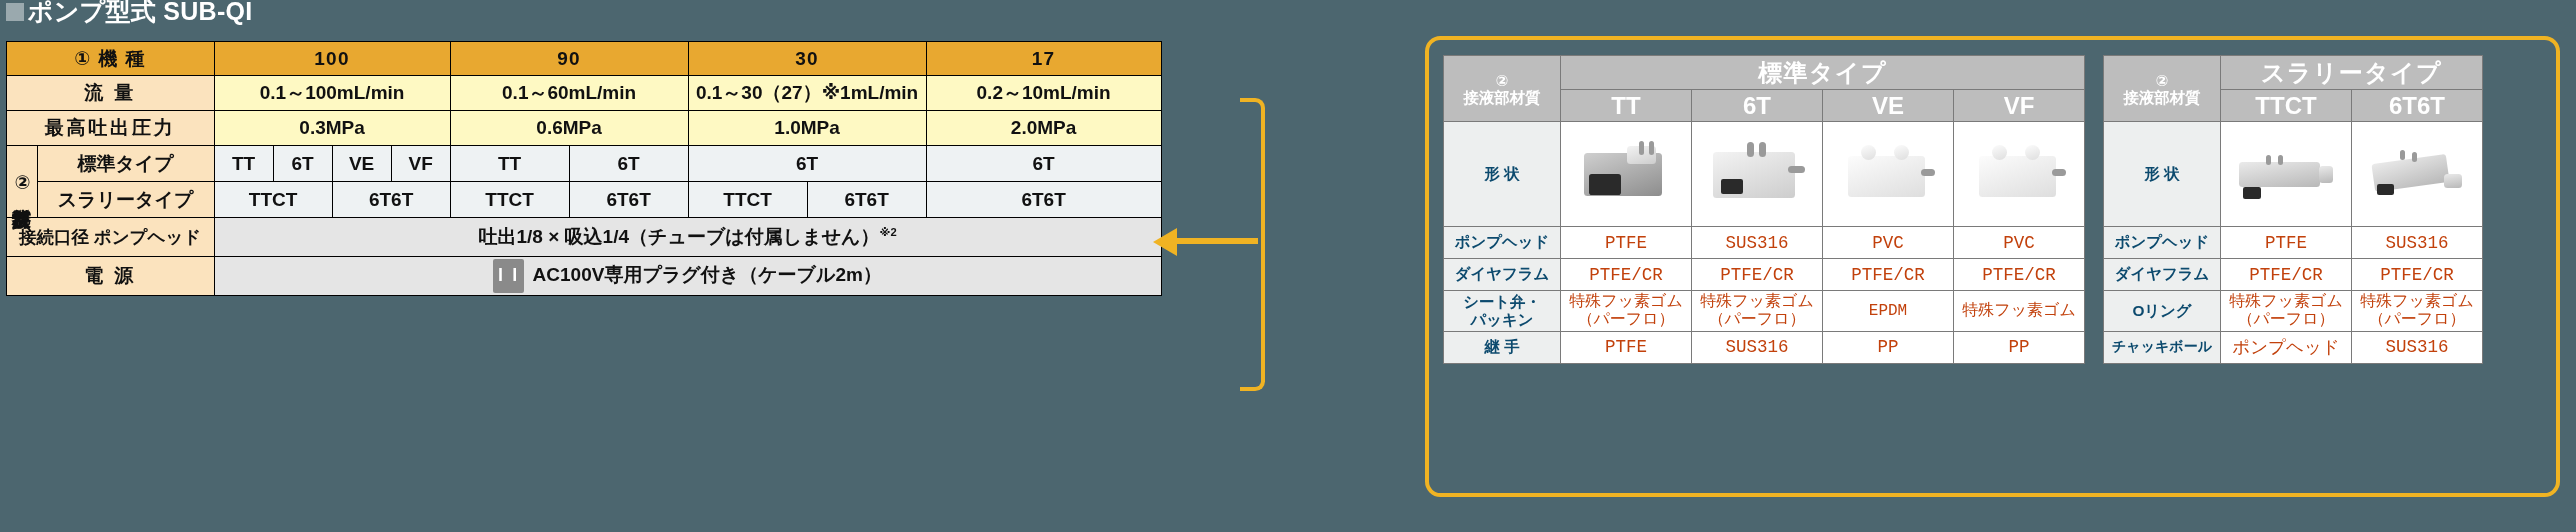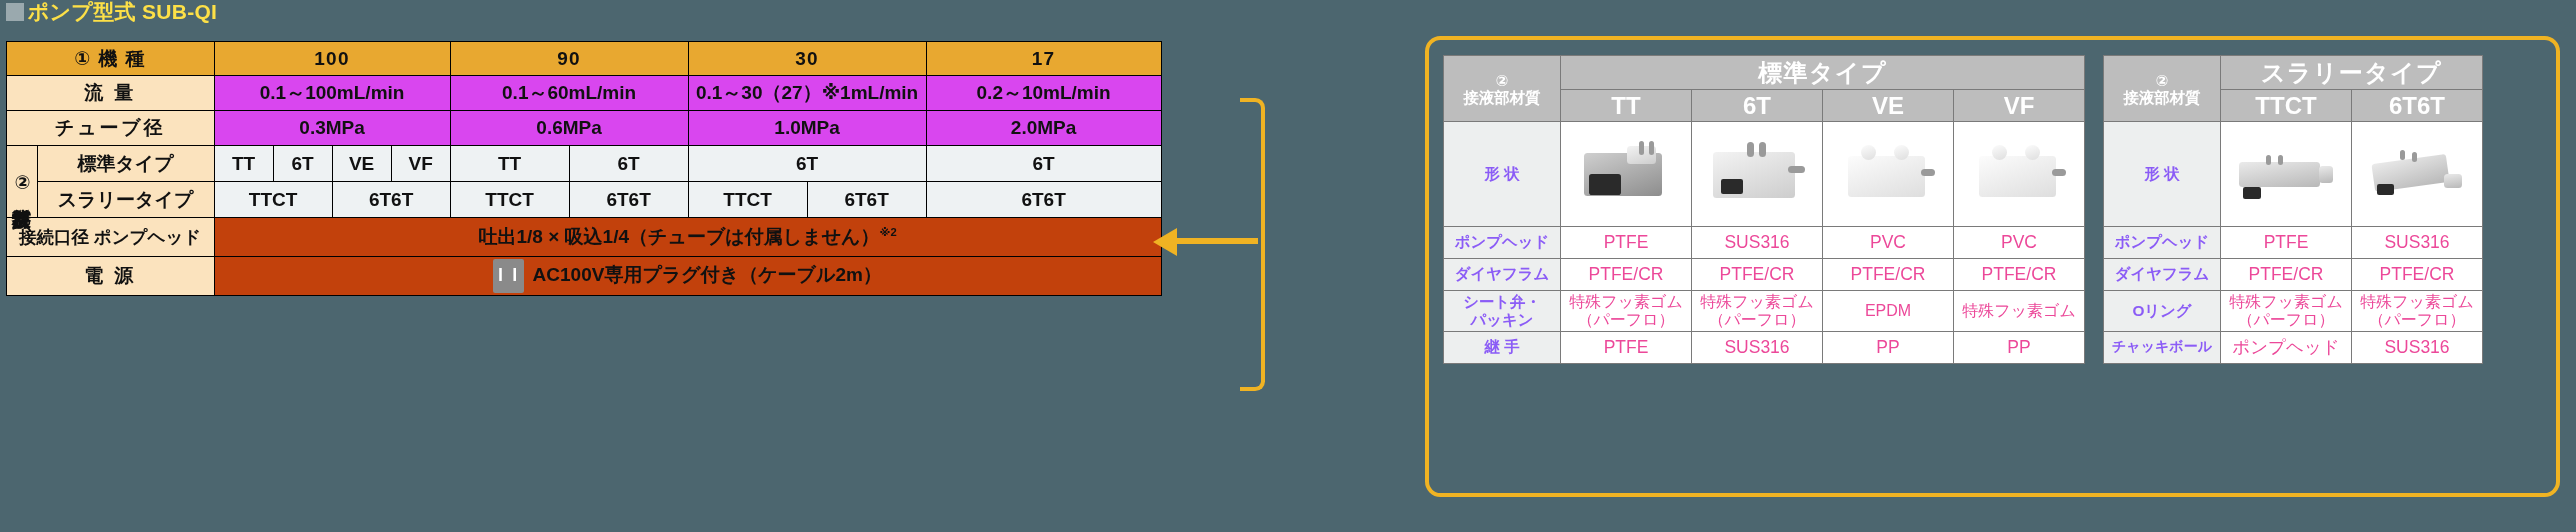--- a/index.html
+++ b/index.html
@@ -7,50 +7,50 @@
     width: 2576px; height: 532px;
     background: #4C666F;
     font-family: "Liberation Sans", "DejaVu Sans", sans-serif;
     overflow: hidden;
   }
   .page { position: relative; width: 2576px; height: 532px; background: #4C666F; }
 
   
   .title-bar { position: absolute; left: 5.6px; top: 1.4px; display: flex; align-items: center; gap: 4.2px; }
   .title-marker { width: 18px; height: 18px; background: #9AA9AE; display: block; }
-  .title-text { color: #fde047; font-size: 21px; font-weight: bold; letter-spacing: 0.3px; line-height: 21px; }
+  .title-text { color: #ffffff; font-size: 25px; font-weight: bold; letter-spacing: 0.3px; line-height: 21px; }
 
   
   .left-table {
     position: absolute; left: 5.6px; top: 41px;
     width: 1135px;
     border-collapse: collapse;
     table-layout: fixed;
   }
   .left-table td, .left-table th {
     border: 1.4px solid #000;
     text-align: center;
     vertical-align: middle;
     font-size: 19px;
     color: #111;
     font-weight: bold;
     padding: 0 1.4px;
   }
   .lt-head { background: #E8A830; color: #FFFFFF; height: 34px; font-size: 21px; letter-spacing: 1.4px; }
   .lt-label { background: #FBE3BE; color: #111; height: 35px; letter-spacing: 2.8px; }
-  .lt-data { background: #d946ef; color: #111; height: 35px; font-weight: bold; }
+  .lt-data { background: #fef9c3; color: #111; height: 35px; font-weight: bold; }
   .lt-type-label { background: #FBE3BE; color: #111; font-size: 18px; letter-spacing: 0px; }
   .lt-type-cell { background: #EEF2F3; color: #111; height: 36px; font-size: 21px; }
   .lt-vert {
     background: #FBE3BE; width: 29px;
     font-size: 17px; letter-spacing: 0px; line-height: 1.04;
     writing-mode: vertical-rl; text-orientation: upright;
     padding: 2.8px 0;
   }
-  .lt-wide { background: #c2410c; height: 39px; font-size: 20px; }
+  .lt-wide { background: #e5e5e5; height: 39px; font-size: 20px; }
   .sup { font-size: 11.2px; vertical-align: super; }
   .plug-badge {
     display: inline-block; width: 31px; height: 34px; background: #8A8A8A;
     color: #fff; font-size: 18px; line-height: 32px; letter-spacing: 2.1px;
     border-radius: 2.1px; vertical-align: middle; margin-right: 8.4px; font-weight: bold;
   }
 
   
   .footnotes {
     position: absolute; left: 7px; top: 507px;
@@ -77,23 +77,23 @@
     width: 1135px; height: 461px;
     border: 4.9px solid #F0B323; border-radius: 15.4px;
     background: #4C666F; padding: 15.4px 14px;
     display: flex; gap: 18px; align-items: flex-start;
   }
   .sub-table { border-collapse: collapse; table-layout: fixed; background: #fff; }
   .sub-table td, .sub-table th { border: 1.4px solid #7A7A7A; text-align: center; vertical-align: middle; }
   .st-corner { background: #BDBDBD; color: #fff; font-size: 15.4px; line-height: 1.12; font-weight: bold; padding: 2.8px; }
   .st-group { background: #BDBDBD; color: #fff; font-size: 24px; font-weight: bold; height: 34px; letter-spacing: 1.4px; }
   .st-col { background: #BDBDBD; color: #fff; font-size: 24px; font-weight: bold; height: 32px; }
-  .st-rowlabel { background: #EDEFEF; color: #8b5cf6; font-size: 15.4px; font-weight: bold; height: 32px; padding: 1.4px 2.8px; margin-left: 12px; }
+  .st-rowlabel { background: #EDEFEF; color: #0c4a6e; font-size: 15.4px; font-weight: bold; height: 32px; padding: 1.4px 2.8px; margin-left: 12px; }
   .st-rowlabel.two { line-height: 1.18; }
-  .st-cell { background: #fff; color: #ec4899; font-size: 17.5px; font-weight: normal; height: 32px; padding: 1.4px; }
+  .st-cell { background: #fff; color: #c2410c; font-size: 17.5px; font-weight: normal; height: 32px; padding: 1.4px; font-family: Liberation Mono, monospace; }
   .st-cell.small { font-size: 16px; line-height: 1.15; }
   .st-photo { background: #fff; height: 105px; padding: 2.8px; }
 
   
   .pump { position: relative; width: 103px; height: 73px; margin: 0 auto; }
   .pump .body { position: absolute; border-radius: 3.5px; }
   .p-dark  { background: linear-gradient(160deg,#cfcfcf,#8d8d8d); }
   .p-light { background: linear-gradient(160deg,#f3f3f3,#cdcdcd); }
   .p-white { background: linear-gradient(160deg,#fcfcfc,#dedede); }
   .p-blk   { background: #2a2a2a; }
@@ -135,21 +135,21 @@
 
       <tr>
         <td class="lt-label" colspan="2">流 量</td>
         <td class="lt-data" colspan="4">0.1～100mL/min</td>
         <td class="lt-data" colspan="2">0.1～60mL/min</td>
         <td class="lt-data" colspan="2">0.1～30（27）※1mL/min</td>
         <td class="lt-data">0.2～10mL/min</td>
       </tr>
 
       <tr>
-        <td class="lt-label" colspan="2">チューブ径</td>
+        <td class="lt-label" colspan="2">最高吐出圧力</td>
         <td class="lt-data" colspan="4">0.3MPa</td>
         <td class="lt-data" colspan="2">0.6MPa</td>
         <td class="lt-data" colspan="2">1.0MPa</td>
         <td class="lt-data">2.0MPa</td>
       </tr>
 
       <tr>
         <td class="lt-vert" rowspan="2">②接液部材質</td>
         <td class="lt-type-label">標準タイプ</td>
         <td class="lt-type-cell">TT</td>

